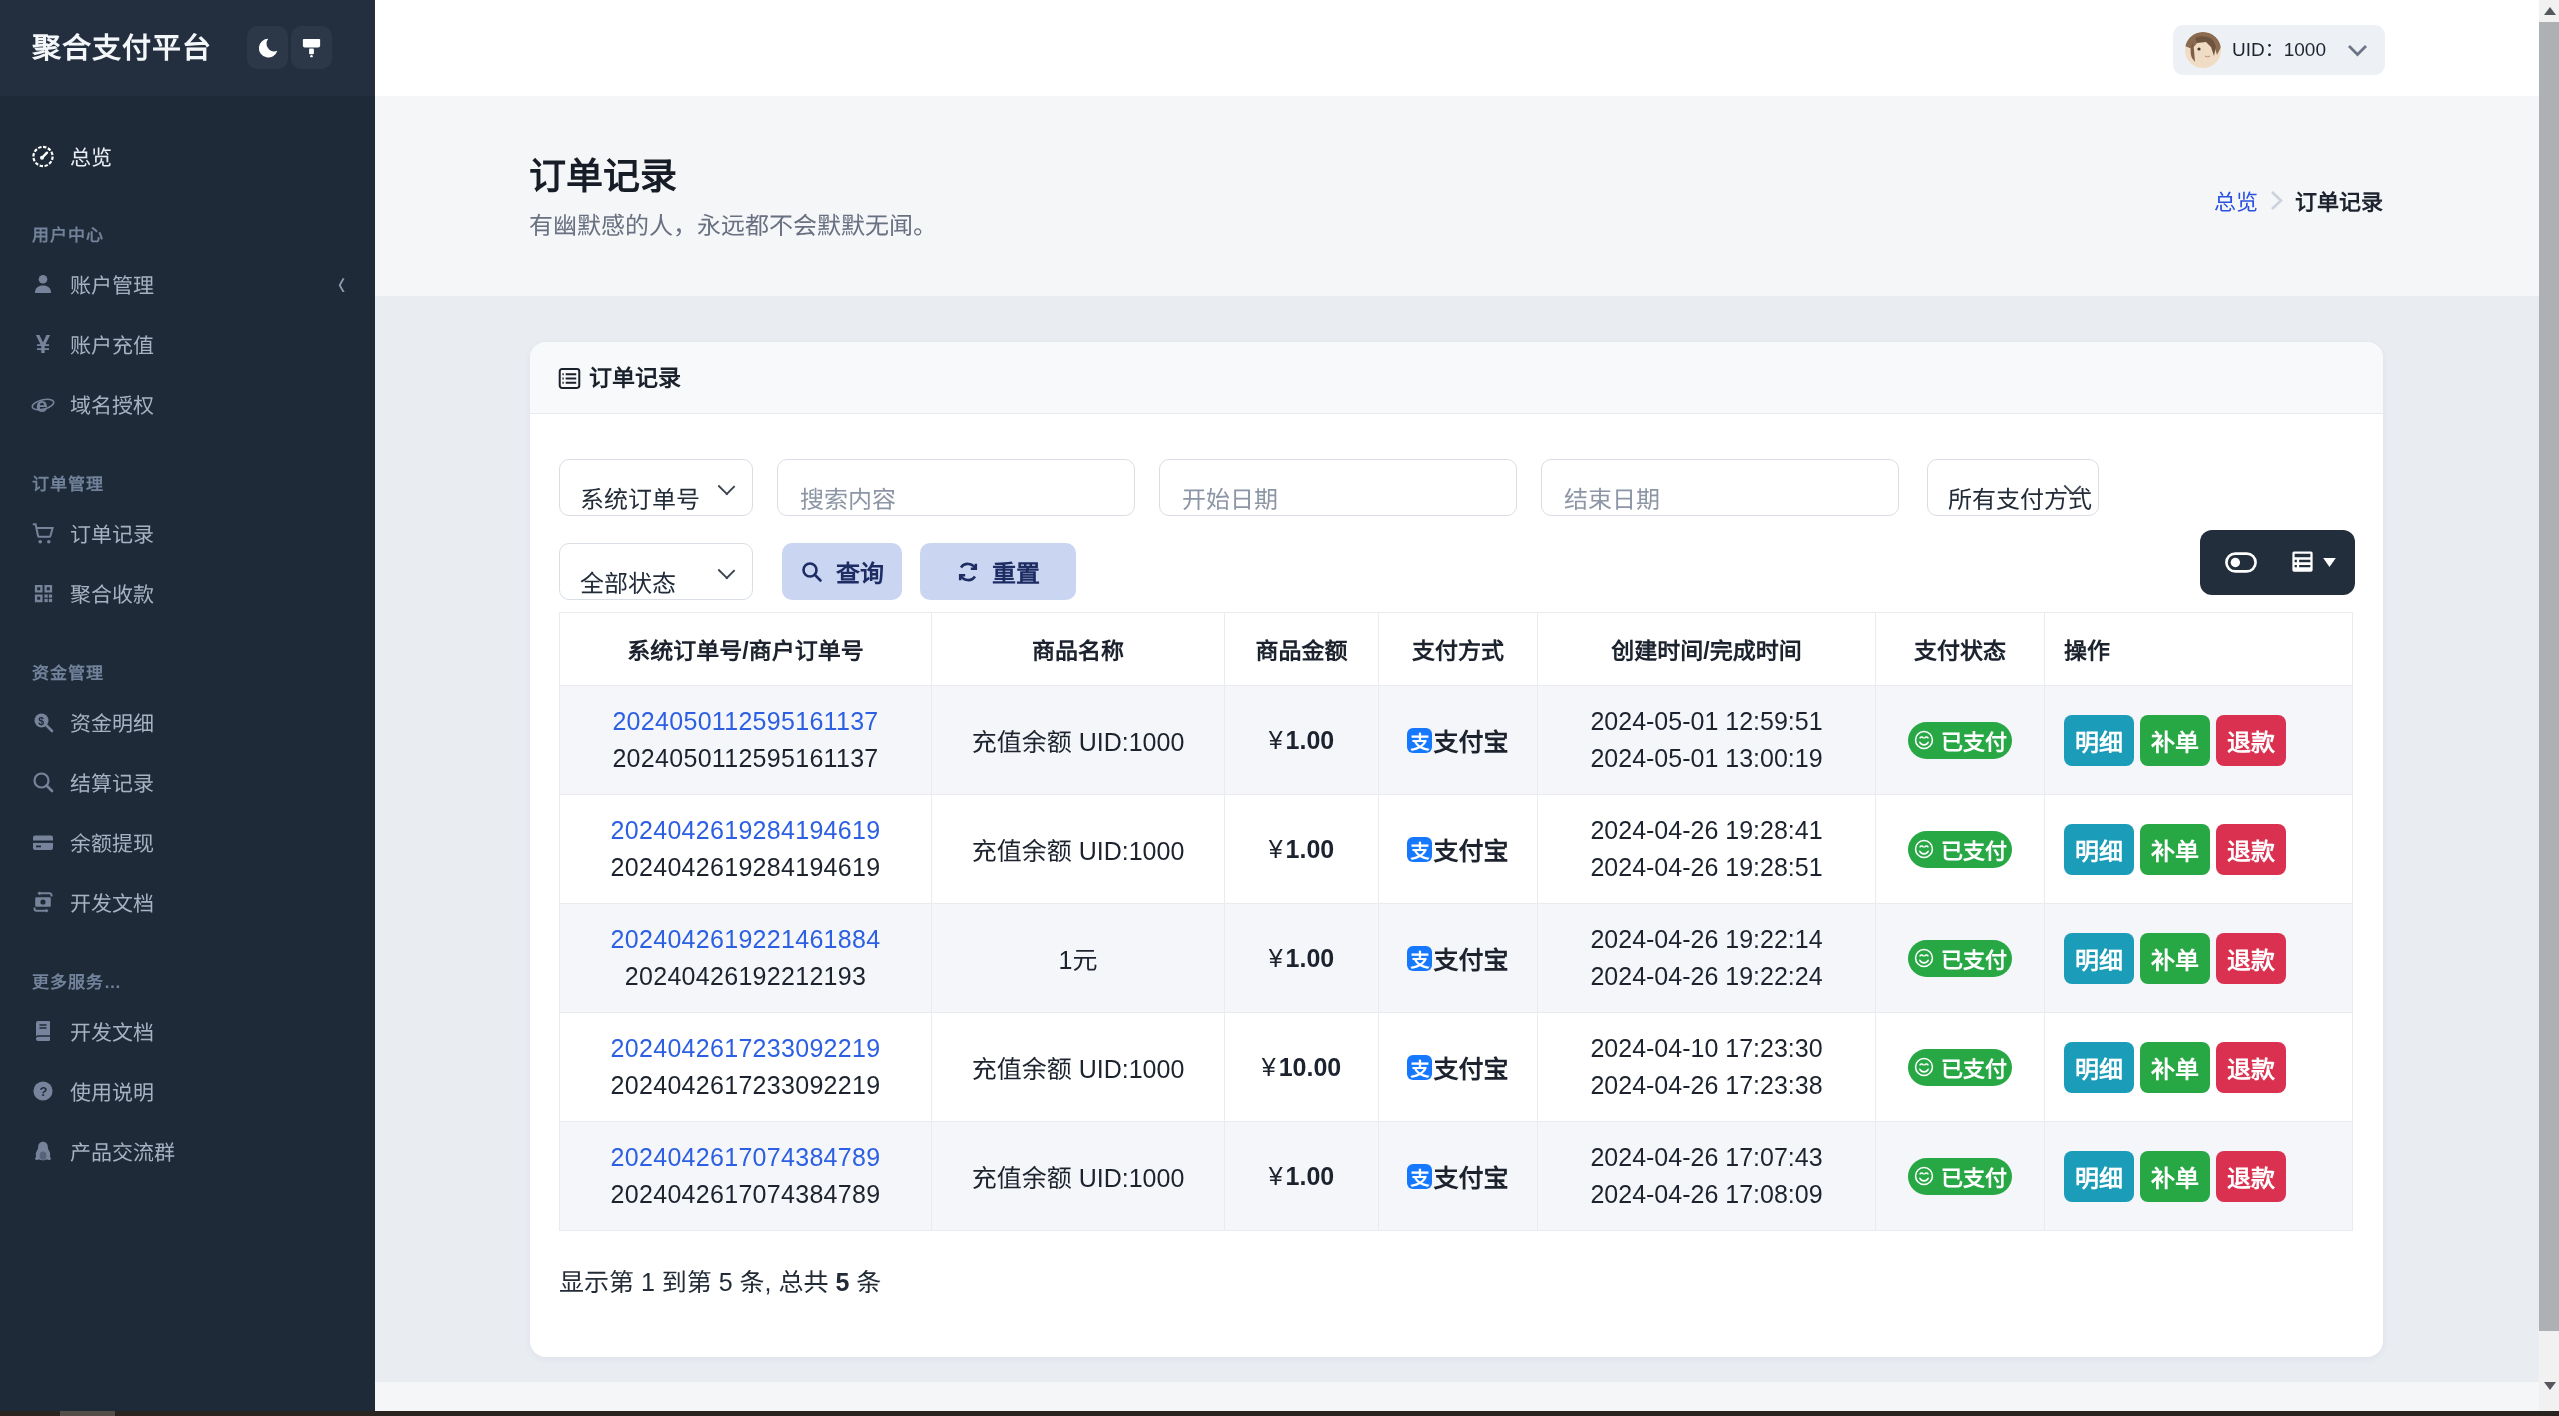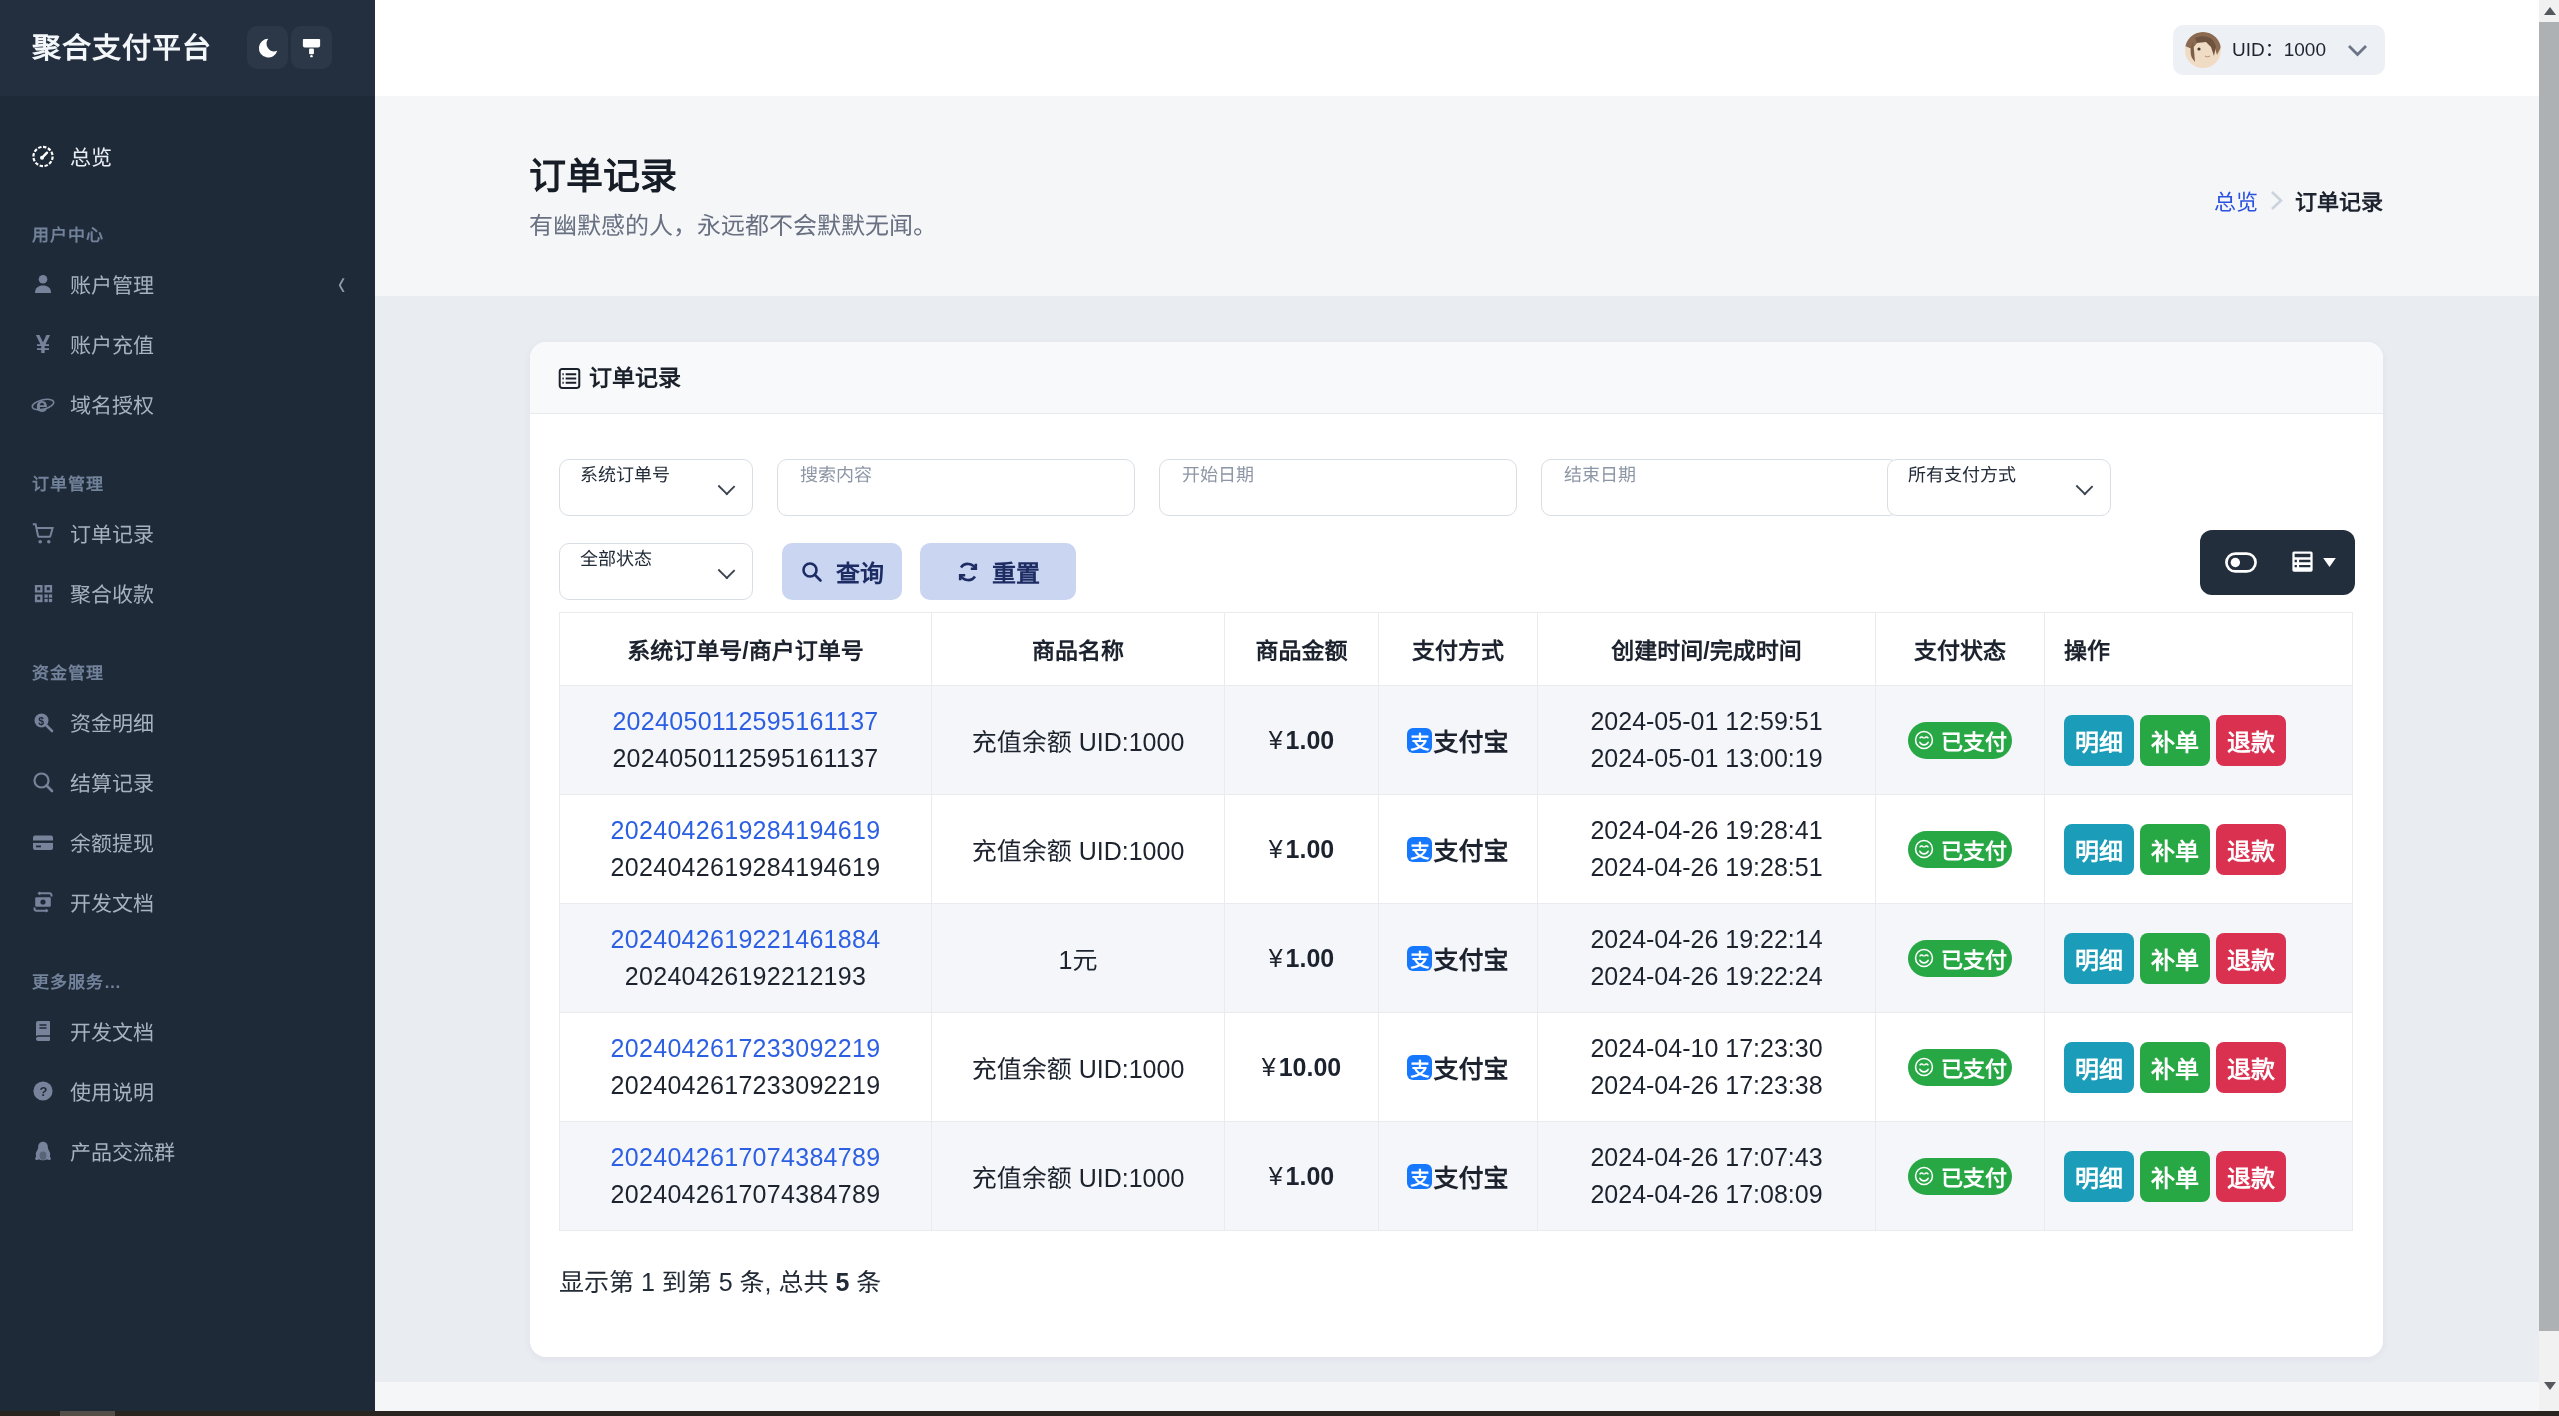--- a/index.html
+++ b/index.html
@@ -26,21 +26,21 @@
 
 #phband{left:375px;top:96px;width:2164px;height:200px;background:#f5f6f8}
 #ptitle{left:529px;top:146px;font-size:37px;font-weight:bold;color:#171d26}
 #psub{left:529px;top:206px;font-size:24px;color:#687081}
 #bread{right:176px;top:184px;height:30px;font-size:22px}
 
 #card{left:530px;top:342px;width:1853px;height:1015px;background:#fff;border-radius:16px;box-shadow:0 2px 8px rgba(30,40,70,.05)}
 #cardhead{left:0;top:0;width:1853px;height:72px;background:#f8f9fb;border-bottom:1px solid #e7eaee;border-radius:16px 16px 0 0}
 #cardtitle{position:absolute;left:59px;top:0;height:72px;line-height:72px;font-size:23px;font-weight:bold;color:#1a212b}
 
-.ctrl{position:absolute;height:57px;border:1px solid #d9dee5;border-radius:10px;background:#fff;font-size:18px;color:#222b38;display:flex;align-items:flex-start}
+.ctrl{position:absolute;height:57px;border:1px solid #d9dee5;border-radius:10px;background:#fff;font-size:24px;color:#222b38;display:flex;align-items:flex-end}
 .ctrl .ph{color:#8d96a5}
 .selarrow{position:absolute;right:19px;top:20px;width:13px;height:13px;border-right:2.3px solid #39434f;border-bottom:2.3px solid #39434f;transform:rotate(45deg) scale(1,.92)}
 .softbtn{position:absolute;height:57px;background:#cad5f2;border-radius:10px;color:#1d2d63;font-size:24px;font-weight:bold;display:flex;align-items:center;justify-content:center;gap:12px}
 #darkpanel{position:absolute;left:1670px;top:188px;width:155px;height:65px;background:#222e3c;border-radius:12px}
 #darkpanel .t1{position:absolute;left:25px;top:21px}
 #darkpanel .t2{position:absolute;left:89px;top:18px}
 #darkpanel .t3{position:absolute;left:123px;top:28px}
 
 #tbl{position:absolute;left:29px;top:270px;width:1793px;border-collapse:collapse;table-layout:fixed}
 #tbl th,#tbl td{border:1px solid #e9ebef;text-align:center;vertical-align:middle;font-size:25px;color:#1c232e;padding:0}
@@ -261,21 +261,21 @@
     </div>
   <div class="ctrl" style="left:247px;top:117px;width:358px">
       <span class="ph" style="padding-left:22px">搜索内容</span>
     </div>
   <div class="ctrl" style="left:629px;top:117px;width:358px">
       <span class="ph" style="padding-left:22px">开始日期</span>
     </div>
   <div class="ctrl" style="left:1011px;top:117px;width:358px">
       <span class="ph" style="padding-left:22px">结束日期</span>
     </div>
-  <div class="ctrl" style="left:1357px;top:117px;width:224px">
+  <div class="ctrl" style="left:1397px;top:117px;width:172px">
       <span style="padding-left:20px">所有支付方式</span>
       <i class="selarrow"></i>
     </div>
   <div class="ctrl" style="left:29px;top:201px;width:194px">
       <span style="padding-left:20px">全部状态</span>
       <i class="selarrow"></i>
     </div>
   <div class="softbtn" style="left:252px;top:201px;width:120px"><svg width="24" height="24" viewBox="0 0 24 24" fill="none" stroke="#1d2d63" stroke-width="2.6">
         <circle cx="10" cy="10" r="6.5"></circle>
         <path d="M15 15l5.5 5.5" stroke-linecap="round"></path>

